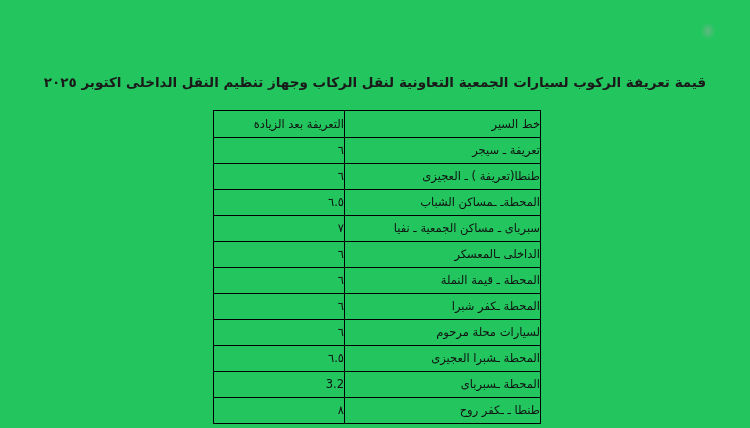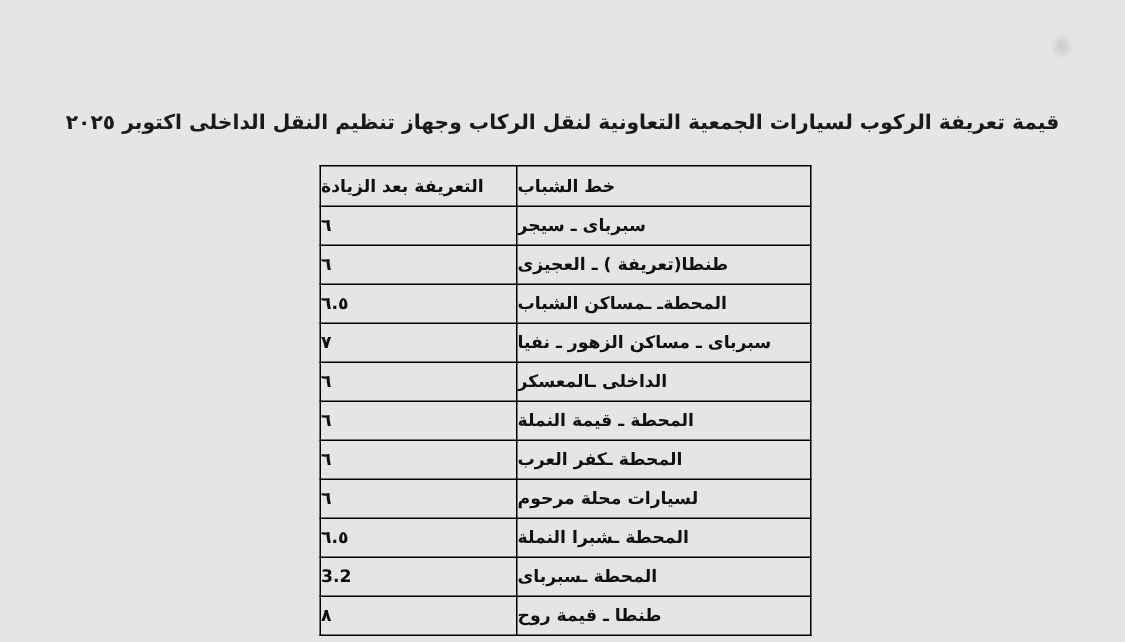--- a/index.html
+++ b/index.html
@@ -12,21 +12,21 @@
     background: #ffffff;
     font-family: "DejaVu Sans", "Liberation Sans", sans-serif;
     color: #000000;
     overflow: hidden;
     position: relative;
   }
   .page {
     position: relative;
     width: 750px;
     height: 428px;
-    background: #e5e5e5;
+    background: #22c55e;
   }
   .doc-title {
     position: absolute;
     top: 74px;
     left: 0;
     width: 750px;
     text-align: center;
     font-size: 13.5px;
     font-weight: bold;
     letter-spacing: 0px;
@@ -38,24 +38,24 @@
     top: 110px;
     left: 213px;
     width: 325px;
     border-collapse: collapse;
     direction: rtl;
     table-layout: fixed;
   }
   .fare-table th,
   .fare-table td {
     border: 1px solid #000000;
-    text-align: left;
+    text-align: right;
     vertical-align: middle;
     font-size: 11.5px;
-    font-weight: bold;
+    font-weight: normal;
     color: #111111;
     padding: 0;
     height: 25px;
     line-height: 25px;
     white-space: nowrap;
     overflow: hidden;
   }
   .col-route { width: 195px; }
   .col-fare  { width: 130px; }
   .fare-table thead th {
@@ -78,65 +78,65 @@
 
 <div class="page">
 
   <div class="smudge"></div>
 
   <div class="doc-title">قيمة تعريفة الركوب لسيارات الجمعية التعاونية لنقل الركاب وجهاز تنظيم النقل الداخلى اكتوبر ٢٠٢٥</div>
 
   <table class="fare-table">
     <thead>
       <tr>
-        <th class="col-route">خط الشباب</th>
+        <th class="col-route">خط السير</th>
         <th class="col-fare">التعريفة بعد الزيادة</th>
       </tr>
     </thead>
     <tbody>
       <tr>
-        <td class="col-route">سبربای ـ سیجر</td>
+        <td class="col-route">تعريفة ـ سیجر</td>
         <td class="col-fare">٦</td>
       </tr>
       <tr>
         <td class="col-route">طنطا(تعريفة )  ـ العجيزى</td>
         <td class="col-fare">٦</td>
       </tr>
       <tr>
         <td class="col-route">المحطةـ ـمساكن الشباب</td>
         <td class="col-fare">٦.٥</td>
       </tr>
       <tr>
-        <td class="col-route">سبربای ـ مساكن الزهور ـ نفيا</td>
+        <td class="col-route">سبربای ـ مساكن الجمعية ـ نفيا</td>
         <td class="col-fare">٧</td>
       </tr>
       <tr>
         <td class="col-route">الداخلى ـالمعسكر</td>
         <td class="col-fare">٦</td>
       </tr>
       <tr>
         <td class="col-route">المحطة ـ قيمة النملة</td>
         <td class="col-fare">٦</td>
       </tr>
       <tr>
-        <td class="col-route">المحطة ـكفر العرب</td>
+        <td class="col-route">المحطة ـكفر شبرا</td>
         <td class="col-fare">٦</td>
       </tr>
       <tr>
         <td class="col-route">لسيارات محلة مرحوم</td>
         <td class="col-fare">٦</td>
       </tr>
       <tr>
-        <td class="col-route">المحطة ـشبرا النملة</td>
+        <td class="col-route">المحطة ـشبرا العجيزى</td>
         <td class="col-fare">٦.٥</td>
       </tr>
       <tr>
         <td class="col-route">المحطة ـسبربای</td>
         <td class="col-fare">3.2</td>
       </tr>
       <tr>
-        <td class="col-route">طنطا ـ قيمة روح</td>
+        <td class="col-route">طنطا ـ ـكفر روح</td>
         <td class="col-fare">٨</td>
       </tr>
     </tbody>
   </table>
 
 </div>
 
 </body></html>

